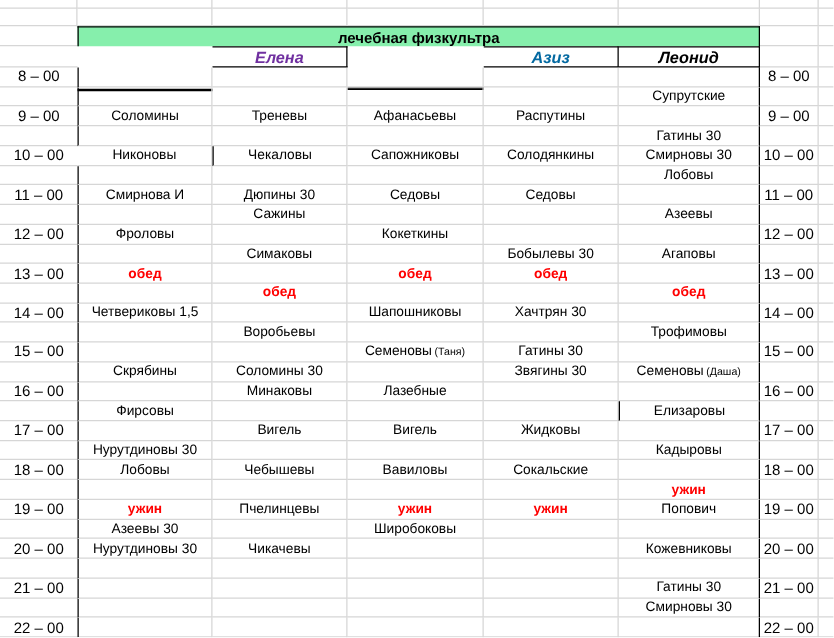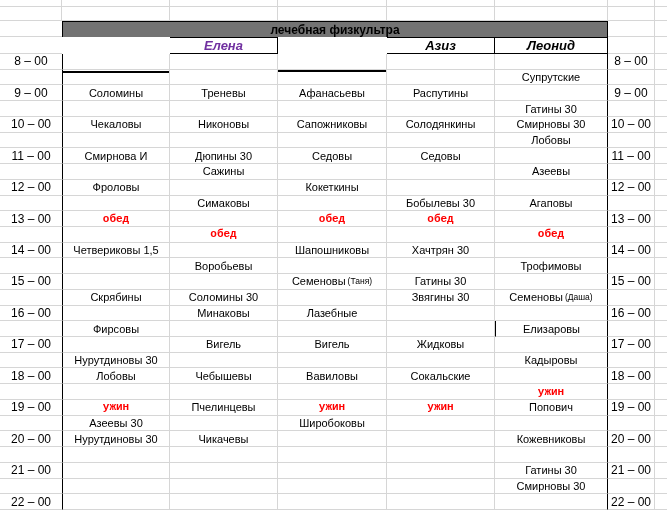--- a/index.html
+++ b/index.html
@@ -9,21 +9,21 @@
     grid-template-columns:62px 108px 108px 109px 108px 113px 47px 1fr;
     grid-template-rows:7px 14px 16px 17px repeat(29, 1fr); }
   .c { box-sizing:border-box; display:flex; align-items:center; justify-content:center;
        overflow:hidden; white-space:nowrap; color:#000; }
   .gb { border-bottom:1px solid #d6d6d6; }
   .gr { border-right:1px solid #d6d6d6; }
   .bc { font-size:11px; }
   .bl { border-left:1px solid #000; }
   .br { border-right:1px solid #000; }
   .bk-left { border-left:1px solid #000; }
-  .meal { font-weight:bold;font-family:Liberation Mono, monospace; }
+  .meal { font-weight:bold; }
   .title { grid-column:2 / span 5; font-weight:bold; font-size:12px;
            border:1px solid #000; border-bottom:none; }
   .person { font-weight:bold; font-style:italic; font-size:13px;
             border-top:1px solid #000; border-bottom:1px solid #000; border-right:1px solid #000; }
   .person.first { border-left:1px solid #000; }
   .time { font-size:12px; }
   .small { font-size:8.5px; margin-left:2px; }
 </style>
 </head>
 <body>
@@ -40,28 +40,28 @@
       <div class="c gb"></div>
       <div class="c gb gr"></div>
       <div class="c gb gr"></div>
       <div class="c gb gr"></div>
       <div class="c gb gr"></div>
       <div class="c gb gr"></div>
       <div class="c gb gr"></div>
       <div class="c gb gr"></div>
       <div class="c gb"></div>
       <div class="c gb"></div>
-      <div class="c title" style="background: #737373; text-align: right;">лечебная физкультра</div>
+      <div class="c title" style="background: #86efac; text-align: right;">лечебная физкультра</div>
       <div class="c gb gr"></div>
       <div class="c gb"></div>
       <div class="c gb"></div>
       <div class="c person first" style="color: rgb(127, 96, 0); margin-top: 34px;">Дмитрий</div>
       <div class="c person" style="color: rgb(112, 48, 160); text-align: right;">Елена</div>
       <div class="c person" style="color: #be185d; margin-top: 33px;">Александр</div>
-      <div class="c person" style="color: #000000;">Азиз</div>
+      <div class="c person" style="color: #0369a1;">Азиз</div>
       <div class="c person" style="color: #000000;">Леонид</div>
       <div class="c gb gr"></div>
       <div class="c gb"></div>
       <div class="c time gb">8 – 00</div>
       <div class="c bc gb gr bl"></div>
       <div class="c bc gb gr"></div>
       <div class="c bc gb gr"></div>
       <div class="c bc gb gr"></div>
       <div class="c bc gb br"></div>
       <div class="c time gb gr">8 – 00</div>
@@ -84,22 +84,22 @@
       <div class="c gb"></div>
       <div class="c time gb"></div>
       <div class="c bc gb gr bl"></div>
       <div class="c bc gb gr"></div>
       <div class="c bc gb gr"></div>
       <div class="c bc gb gr"></div>
       <div class="c bc gb br">Гатины 30</div>
       <div class="c time gb gr"></div>
       <div class="c gb"></div>
       <div class="c time gb">10 – 00</div>
+      <div class="c bc gb gr">Никоновы</div>
       <div class="c bc gb gr bl">Чекаловы</div>
-      <div class="c bc gb gr">Никоновы</div>
       <div class="c bc gb gr">Сапожниковы</div>
       <div class="c bc gb gr">Солодянкины</div>
       <div class="c bc gb br">Смирновы 30</div>
       <div class="c time gb gr">10 – 00</div>
       <div class="c gb"></div>
       <div class="c time gb"></div>
       <div class="c bc gb gr bl"></div>
       <div class="c bc gb gr"></div>
       <div class="c bc gb gr"></div>
       <div class="c bc gb gr"></div>

